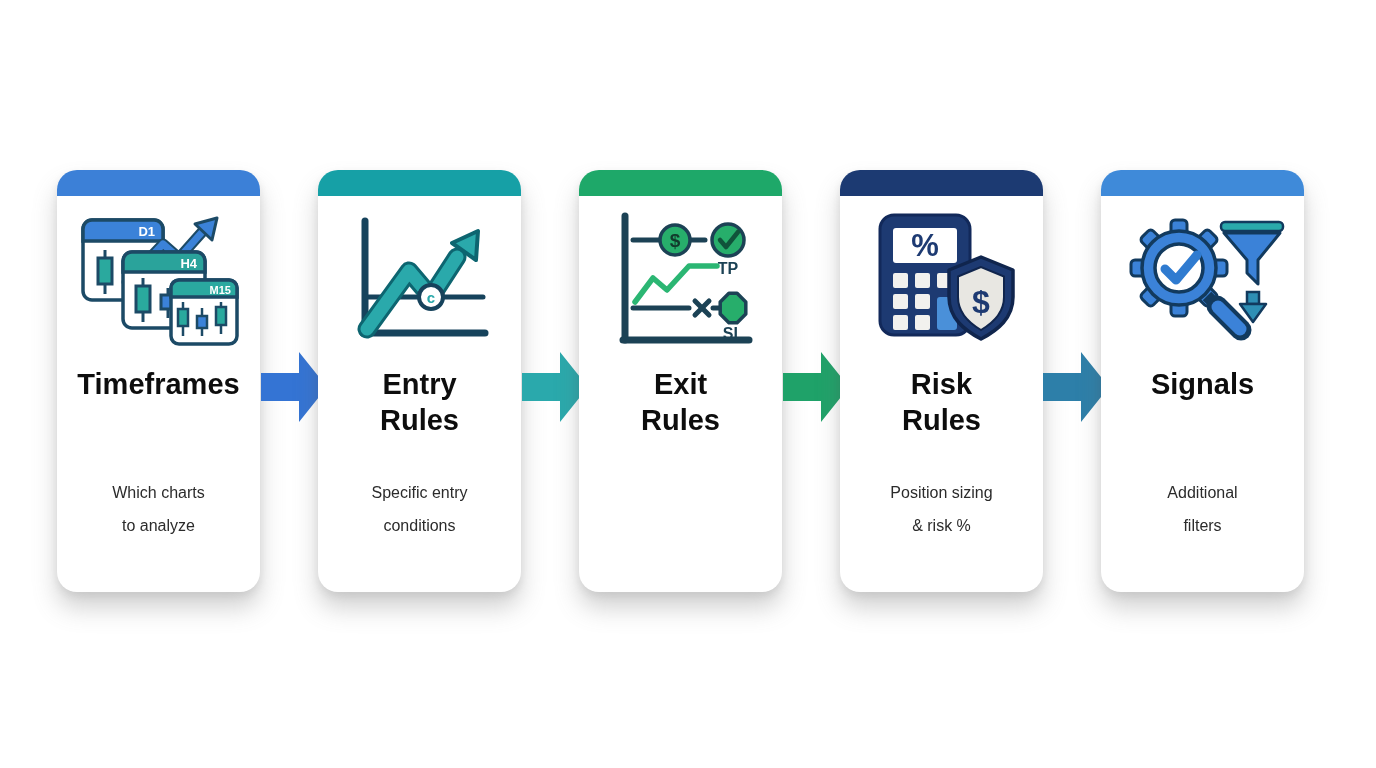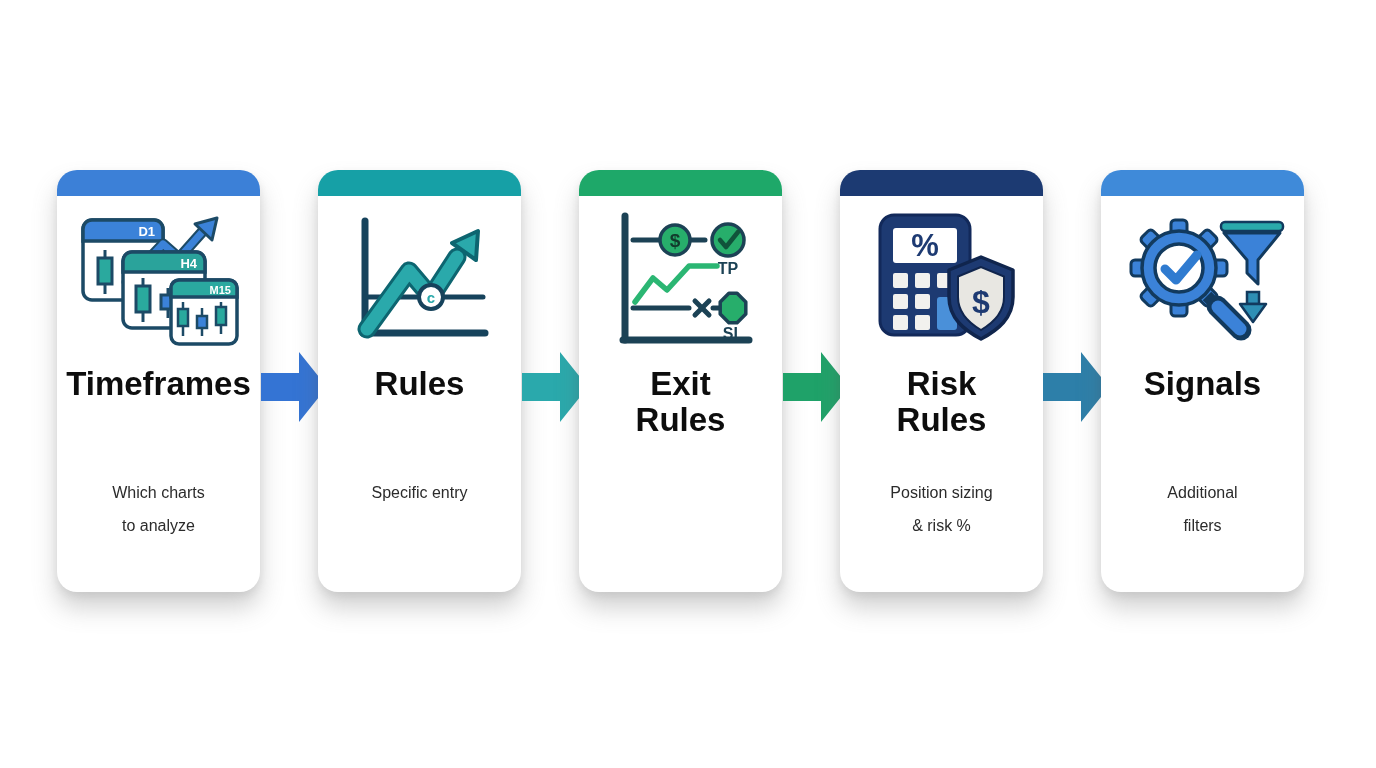--- a/index.html
+++ b/index.html
@@ -13,21 +13,21 @@
     box-shadow:0 16px 24px rgba(105,105,105,0.30), 0 4px 8px rgba(0,0,0,0.08);
     text-decoration:underline;
   }
   .card-top{height:26px;border-radius:20px 20px 0 0;}
   .icon-wrap{
     position:absolute;top:30px;left:0;right:0;height:158px;
     display:flex;align-items:center;justify-content:center;
   }
   .title{
     position:absolute;top:196px;left:-10px;right:-10px;text-align:center;
-    font-weight:700;font-size:33px;line-height:36px;color:#0d0d0d;
+    font-weight:700;font-size:29px;line-height:36px;color:#0d0d0d;
   }
   .title span{display:block;}
   .subtitle{
     position:absolute;top:306px;left:-6px;right:-6px;text-align:center;
     font-weight:400;font-size:16px;line-height:33px;color:#2b2b2b;
   }
   .subtitle span{display:block;}
   .arrow{position:absolute;top:349px;width:68px;height:76px;}
   .panel-label{font-family:"Liberation Sans",sans-serif;font-weight:700;fill:#ffffff;}
   .dark-label{font-family:"Liberation Sans",sans-serif;font-weight:700;fill:#1c4255;}
@@ -105,24 +105,26 @@
         <g>
           <polyline points="22,120 64,62 86,88 112,48" fill="none" stroke="#0d6570" stroke-width="19" stroke-linejoin="round" stroke-linecap="round"></polyline>
           <polyline points="22,120 64,62 86,88 112,48" fill="none" stroke="#2aa9ab" stroke-width="13" stroke-linejoin="round" stroke-linecap="round"></polyline>
           <polygon points="133,22 131,51 107,34" fill="#2aa9ab" stroke="#0d6570" stroke-width="4" stroke-linejoin="round"></polygon>
         </g>
         <circle cx="86" cy="88" r="12" fill="#ffffff" stroke="#16435c" stroke-width="4"></circle>
         <text x="86" y="94" font-size="15" font-weight="700" text-anchor="middle" fill="#2aa9ab" font-family="Liberation Sans, sans-serif">c</text>
       </svg>
     </div>
     <div class="title">
+      <span>Entry</span>
       <span>Rules</span>
     </div>
     <div class="subtitle">
       <span>Specific entry</span>
+      <span>conditions</span>
     </div>
   </div>
 
   <svg class="arrow" style="left:522px" viewBox="0 0 68 76">
     <polygon points="0,24 38,24 38,3 66,38 38,73 38,52 0,52" fill="#2aa9ac"></polygon>
   </svg>
 
   <div class="card" style="left:579px">
     <div class="card-top" style="background-color: rgb(30, 168, 105);"></div>
     <div class="icon-wrap">

